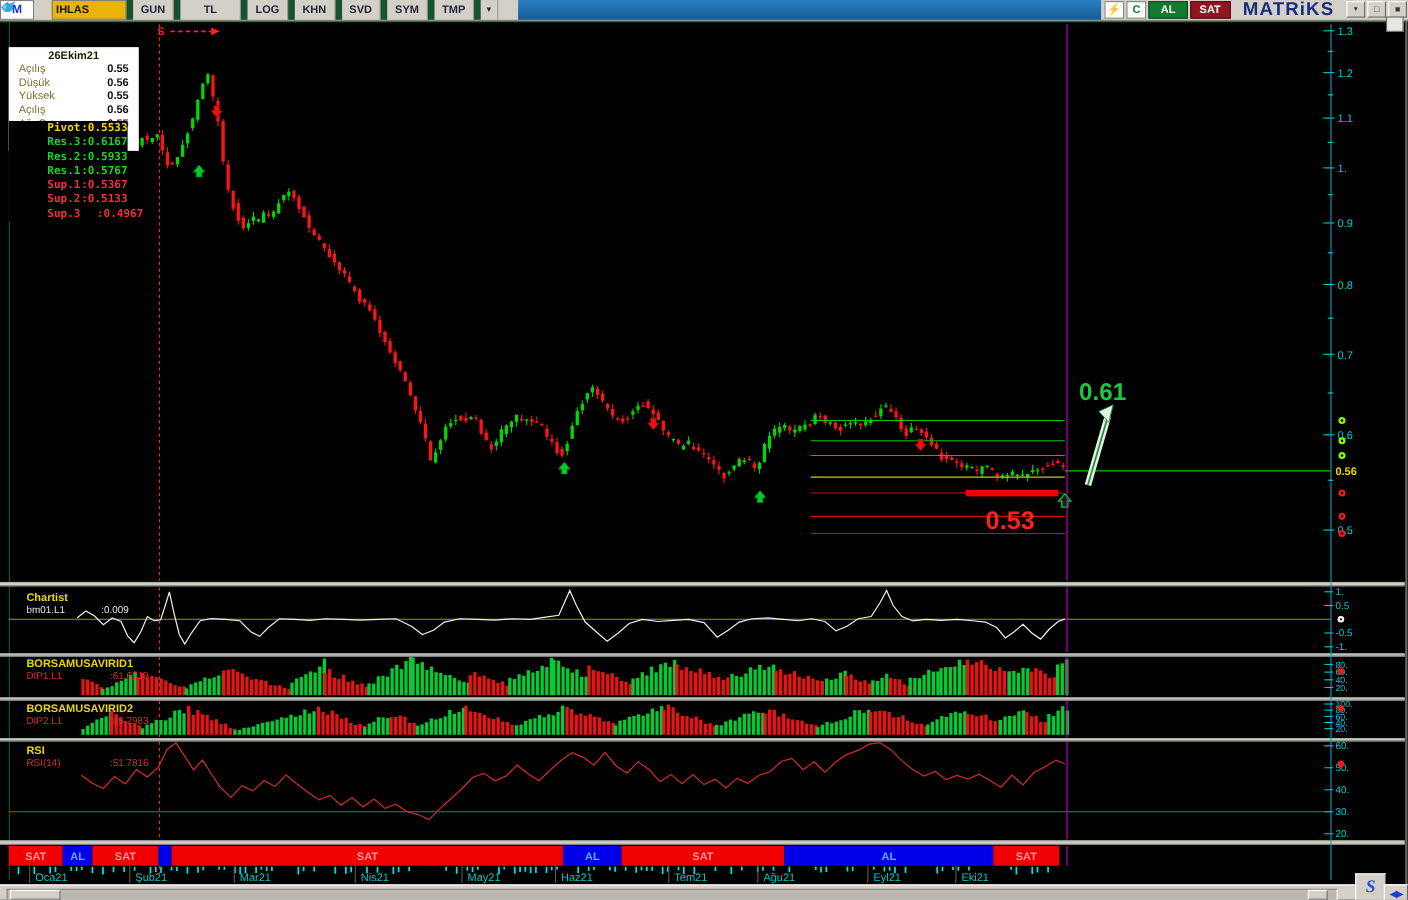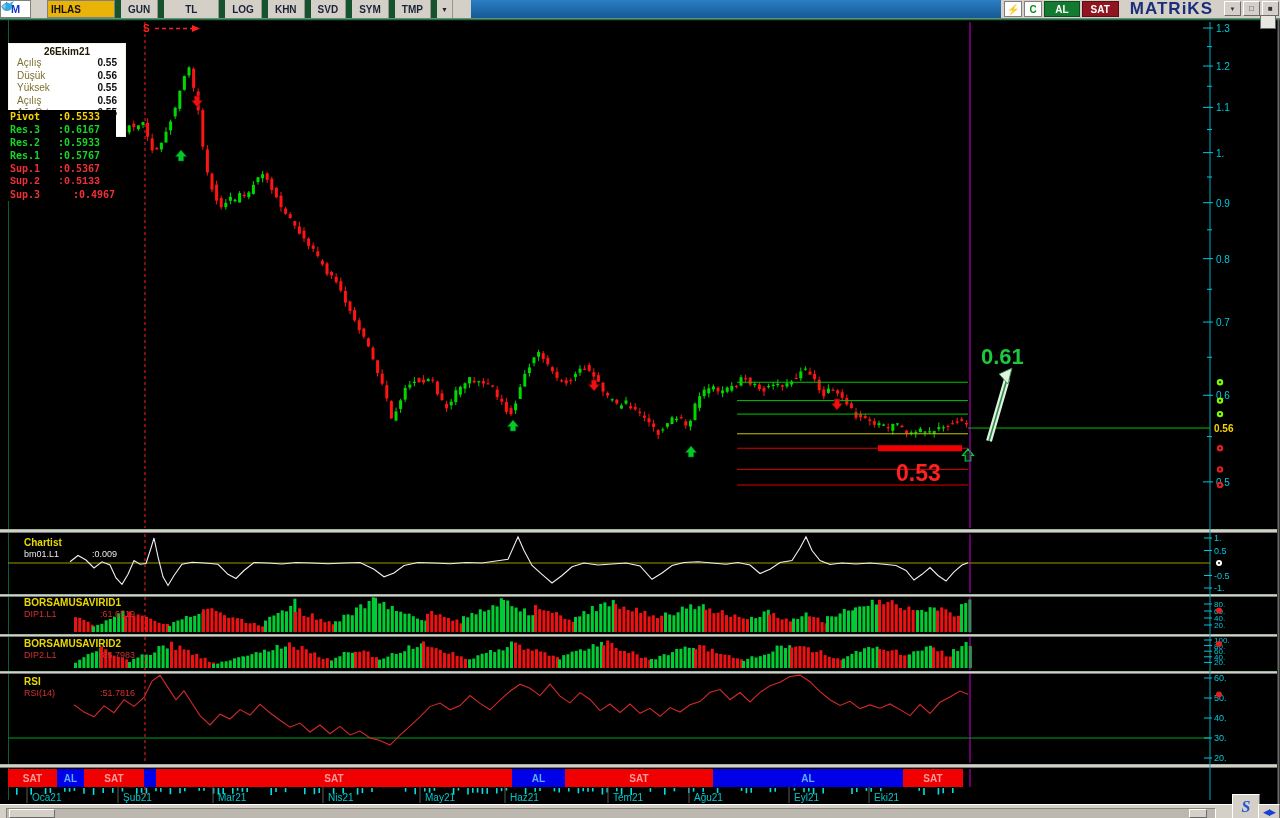--- a/index.html
+++ b/index.html
@@ -25,21 +25,21 @@
   
   #tooltipbox{position:absolute;left:8px;top:43px;width:116px;height:92px;background:#ffffff;
     border:1px solid #f6f2e6;z-index:4;font-size:10px;color:#111;}
   #tooltipbox .hd{text-align:center;font-weight:bold;padding-top:2px;font-size:10px;color:#201a00;}
   #tooltipbox .row{display:flex;justify-content:space-between;padding:0 8px;height:12.5px;line-height:12.5px;}
   #tooltipbox .lbl{color:#7d702c;}
   #tooltipbox .val{font-weight:bold;color:#0d0d0d;padding-left:26px;}
   #pivotlist{position:absolute;left:8px;top:110px;width:108px;background:#000;z-index:4;
     font-size:10px;font-weight:bold;font-family:"DejaVu Sans Mono","Liberation Mono",monospace;}
   #pivotlist .prow{display:flex;height:13px;line-height:13px;}
-  #pivotlist .pl{width:48px;padding-left:2px;}
+  #pivotlist .pl{width:48px;padding-left:2px;margin-left:33px;}
   
   #statusbar{position:absolute;left:0;top:804px;width:1280px;height:14px;background:#d4d0c8;
     border-top:1px solid #fff;z-index:5;}
   #hscroll{position:absolute;left:6px;top:3px;width:1208px;height:9px;background:#bdb8af;
     border:1px solid;border-color:#8a867e #fff #fff #8a867e;}
   #hthumb{position:absolute;left:2px;top:0px;width:44px;height:7px;background:#d4d0c8;
     border:1px solid;border-color:#fff #6a6a6a #6a6a6a #fff;}
   #hthumb2{position:absolute;right:8px;top:0px;width:16px;height:7px;background:#d4d0c8;
     border:1px solid;border-color:#fff #6a6a6a #6a6a6a #fff;}
   #slogo{position:absolute;right:20px;top:-11px;width:26px;height:24px;background:#d4d0c8;
@@ -1303,21 +1303,21 @@
         <span>:0.5933</span>
       </div>
       <div class="prow" style="color: rgb(23, 212, 39);">
         <span class="pl">Res.1</span>
         <span>:0.5767</span>
       </div>
       <div class="prow" style="color: rgb(240, 48, 56);">
         <span class="pl">Sup.1</span>
         <span>:0.5367</span>
       </div>
-      <div class="prow" style="color: rgb(240, 48, 56); font-family: Liberation Mono, monospace;">
+      <div class="prow" style="color: rgb(240, 48, 56);">
         <span class="pl">Sup.2</span>
         <span>:0.5133</span>
       </div>
       <div class="prow" style="color: rgb(240, 48, 56); gap: 15px;">
         <span class="pl">Sup.3</span>
         <span>:0.4967</span>
       </div>
     </div>
 
   <div id="statusbar">

